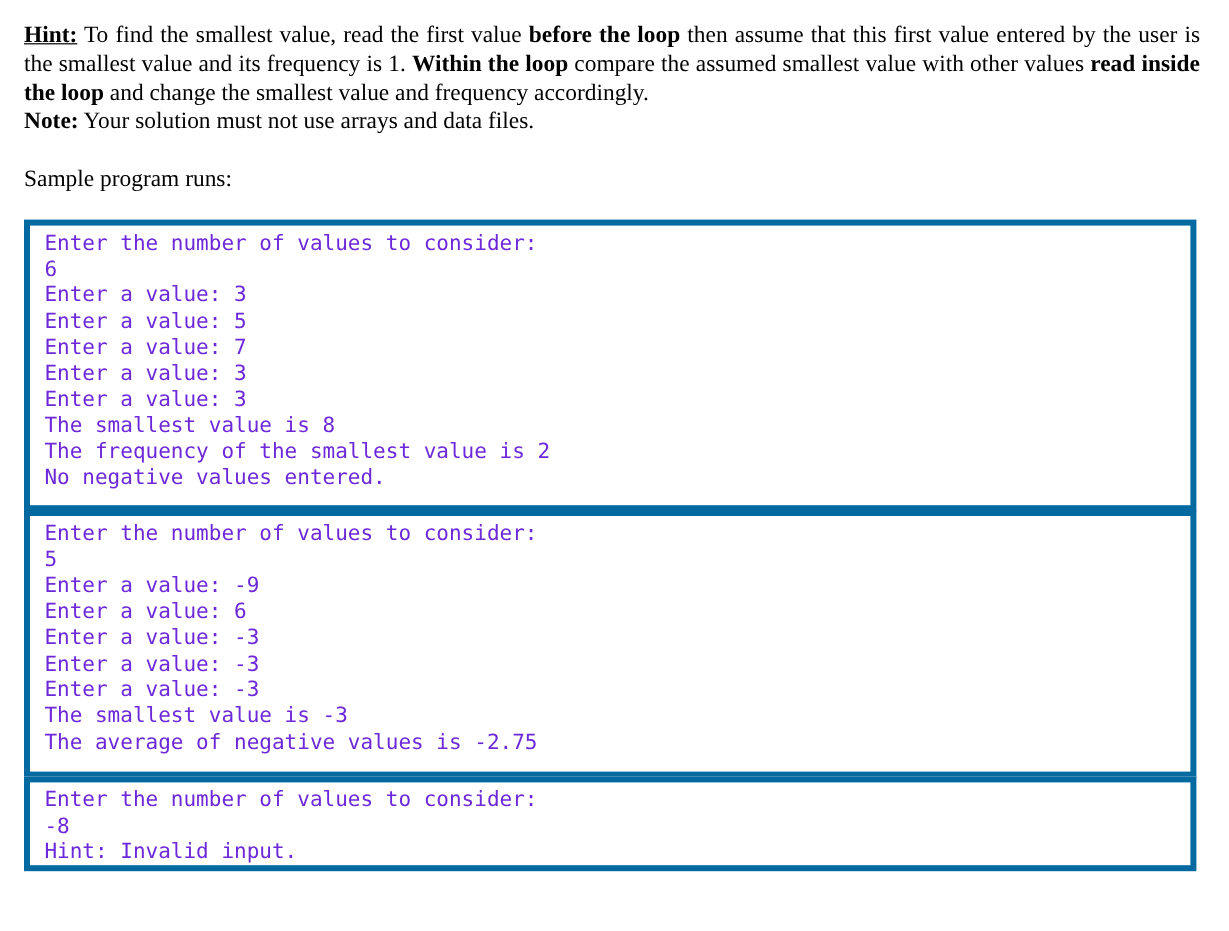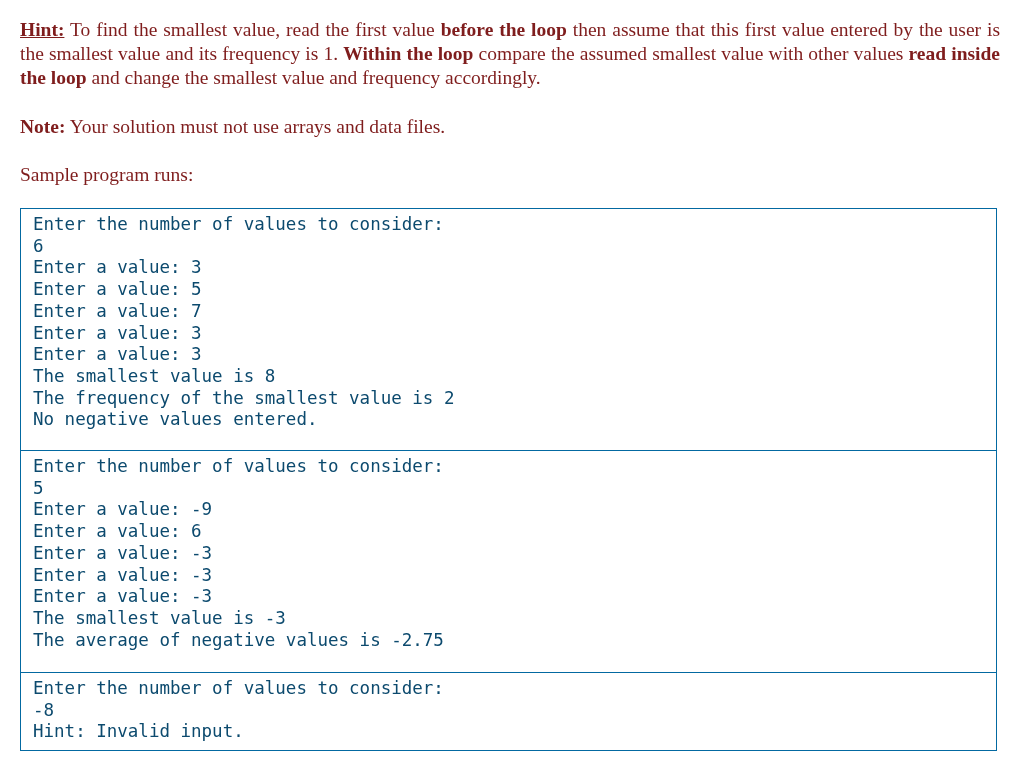--- a/index.html
+++ b/index.html
@@ -19,46 +19,45 @@
   .content {
     position: absolute;
     left: 20px;
     top: 18px;
     width: 980px;
   }
   p.body-par {
     margin: 0;
     font-size: 19.5px;
     line-height: 24px;
-    color: #7f1d1d;
+    color: #000000;
   }
   p.hint {
     text-align: justify;
   }
   p.note {
-    margin-top: 25px;
   }
   p.sample-label {
     margin-top: 24px;
   }
   .seg-bold { font-weight: bold; }
   .seg-underline { text-decoration: underline; }
   .console-stack {
     margin-top: 21px;
     width: 977px;
   }
   .console-box {
     box-sizing: border-box;
-    border: 1px solid #0369a1;
+    border: 5px solid #0369a1;
     background: #ffffff;
     padding: 5px 6px 0 12px;
     font-family: "DejaVu Sans Mono", "Liberation Mono", monospace;
     font-size: 17.5px;
     line-height: 21.7px;
-    color: #0c4a6e;
+    color: #6d28d9;
     overflow: hidden;
   }
   .console-box + .console-box {
     margin-top: -1px;
   }
   .console-box:nth-child(1) { height: 243px; }
   .console-box:nth-child(2) { height: 223px; }
   .console-box:nth-child(3) { height: 79px; }
   .console-line {
     white-space: pre;

